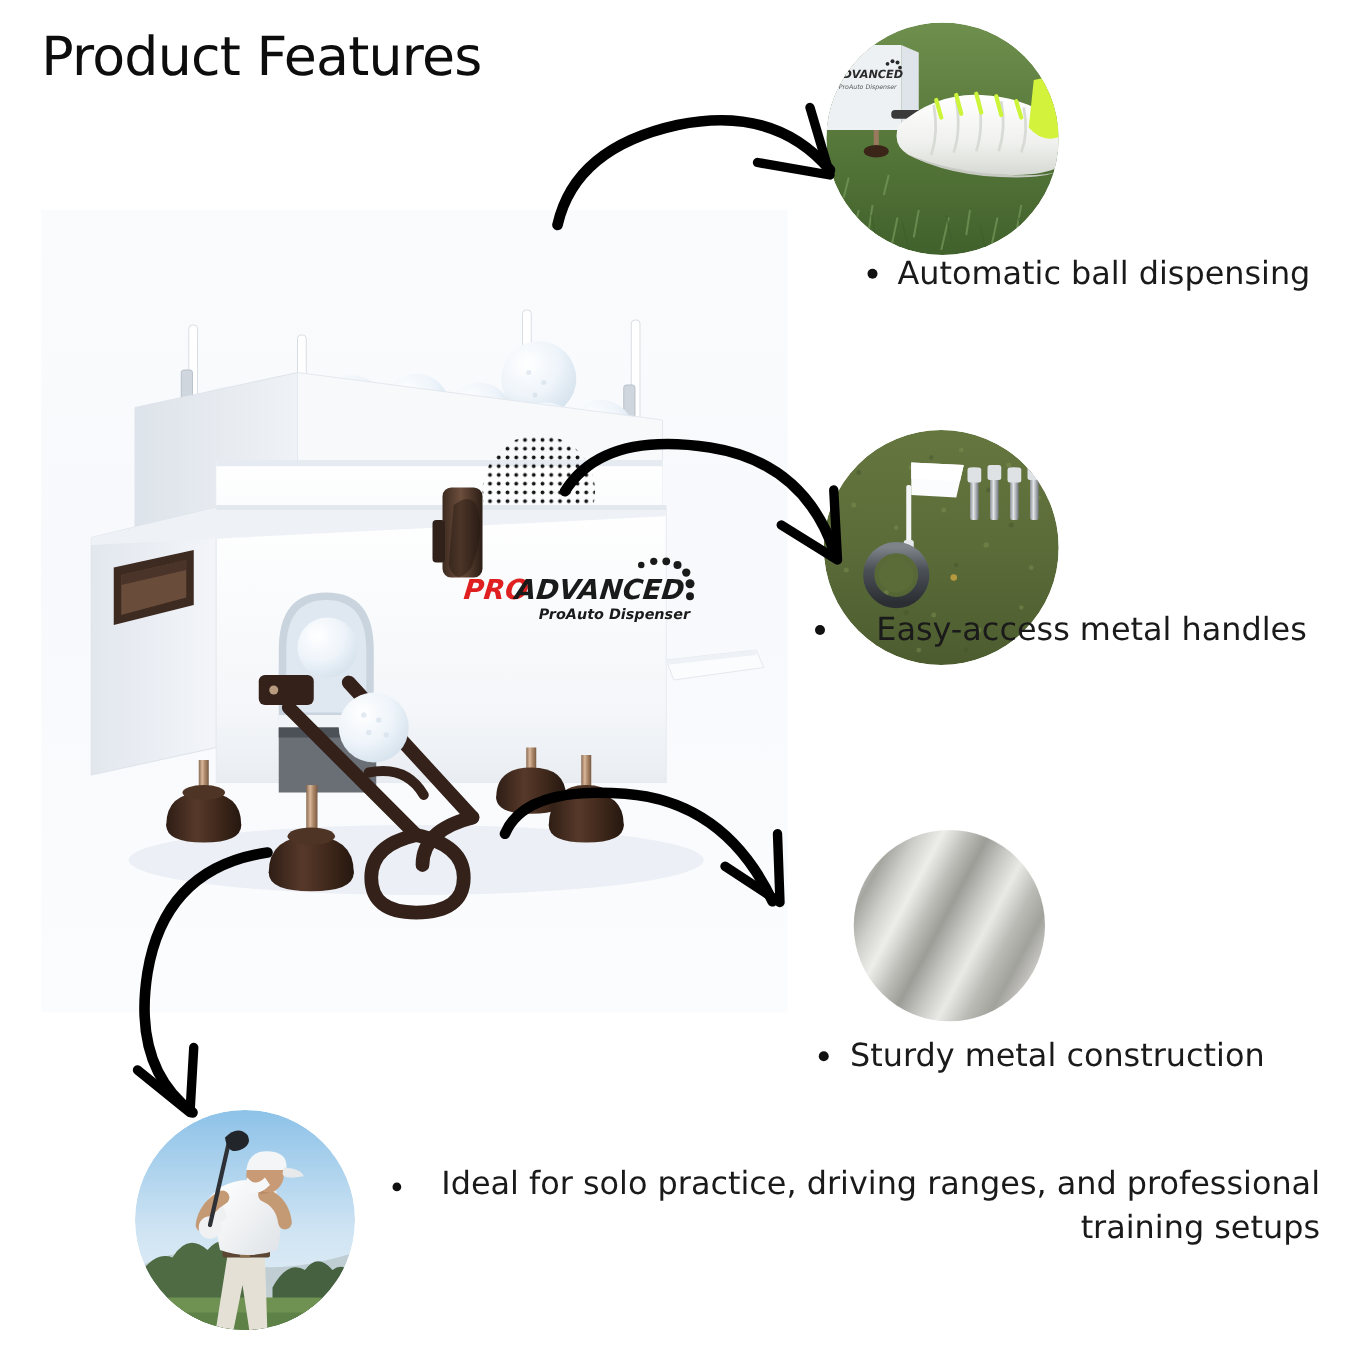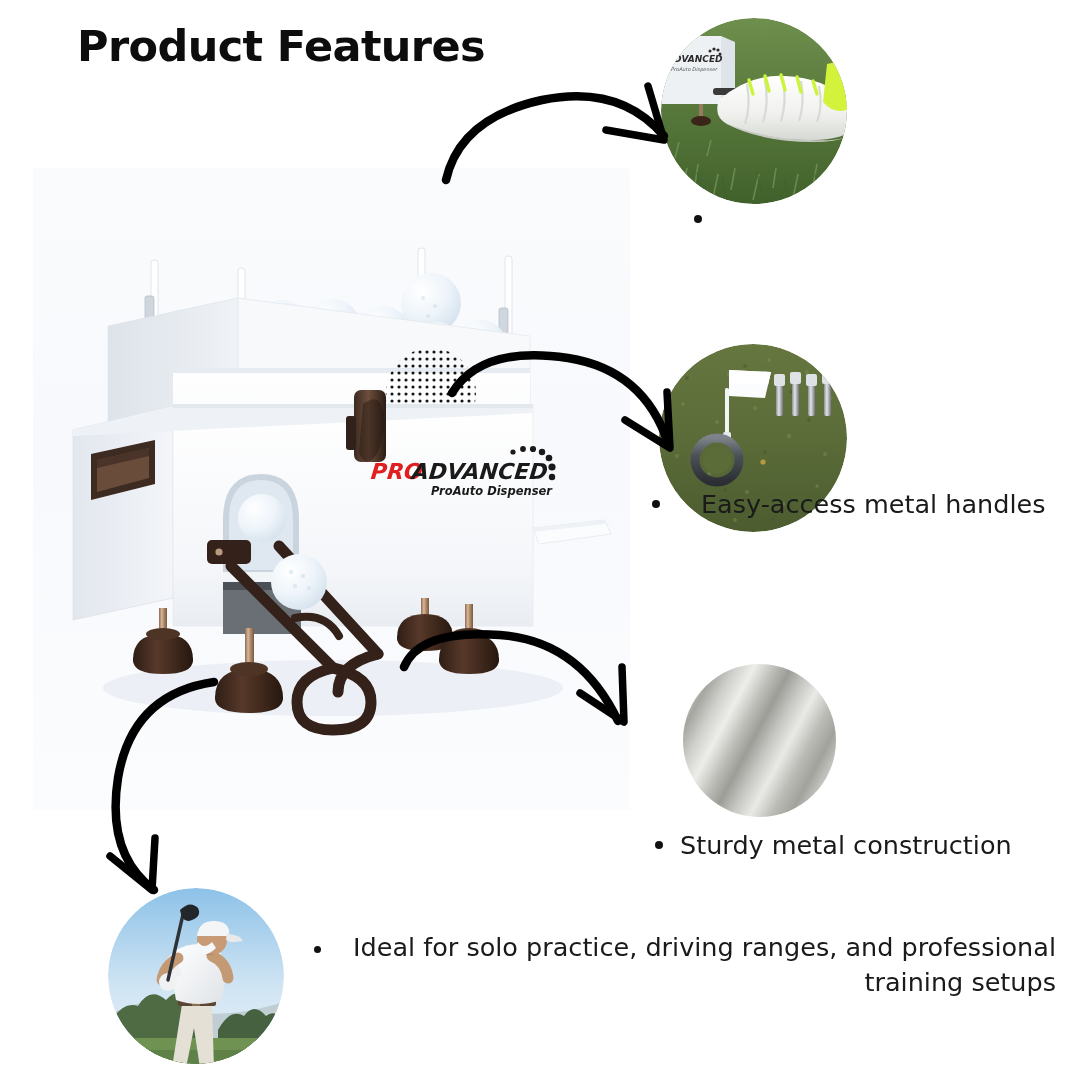--- a/index.html
+++ b/index.html
@@ -10,26 +10,25 @@
     font-family:"DejaVu Sans", sans-serif;
     overflow:hidden;
     position:relative;
   }
   #stage{position:absolute;left:0;top:0;width:1080px;height:1080px;}
 
   
   #page-title{
     position:absolute;left:33px;top:22px;
     font-family:"DejaVu Sans", sans-serif;
-    font-weight:bold;
+    font-weight:normal;
     font-size:43px;
     letter-spacing:-0.6px;
     color:#0d0d0d;
     line-height:1.15;
-    margin-left:44px;
   }
 
   
   #product-panel{
     position:absolute;left:33px;top:168px;width:597px;height:642px;
     background:linear-gradient(180deg,#fafbfd 0%,#f7f9fc 45%,#fbfcfe 100%);
   }
   #product-photo{position:absolute;left:0;top:0;width:597px;height:642px;}
 
   
@@ -373,20 +372,21 @@
             <path d="M166 70 l4 12"></path>
         </g>
 
         <path d="M166 46 q22 -6 34 10 q8 22 -10 34 q-16 8 -28 -6 z" fill="#d2f23c"></path>
         <path d="M176 40 q16 -10 24 2 l-4 18 q-12 -10 -20 -20 z" fill="#2a2a2a"></path>
       </g>
     </svg>
   </div>
 
   <div class="bullet-dot" id="dot1"></div>
+  <div class="caption" id="cap1">Automatic ball dispensing</div>
 
   <div class="circle-img" id="circle-accessories">
     <svg viewBox="0 0 188 188" width="188" height="188">
       <defs>
         <linearGradient id="turfG" x1="0" y1="0" x2="0" y2="1">
           <stop offset="0" stop-color="#65763f"></stop>
           <stop offset="0.5" stop-color="#5b6c39"></stop>
           <stop offset="1" stop-color="#4c5c2f"></stop>
         </linearGradient>
         <linearGradient id="metalRod" x1="0" y1="0" x2="1" y2="0">

